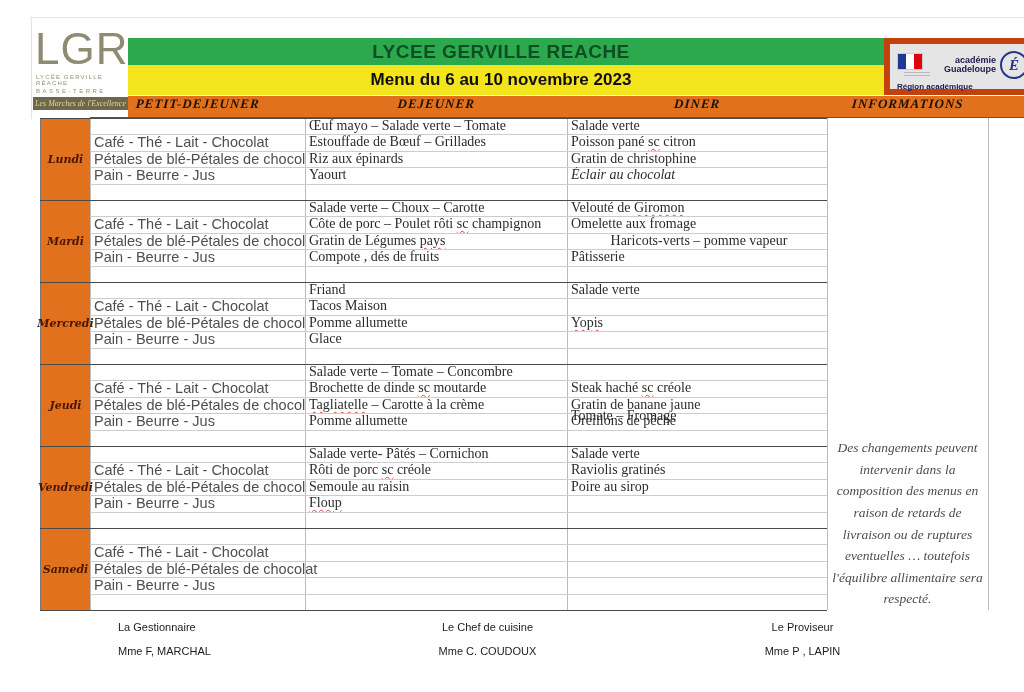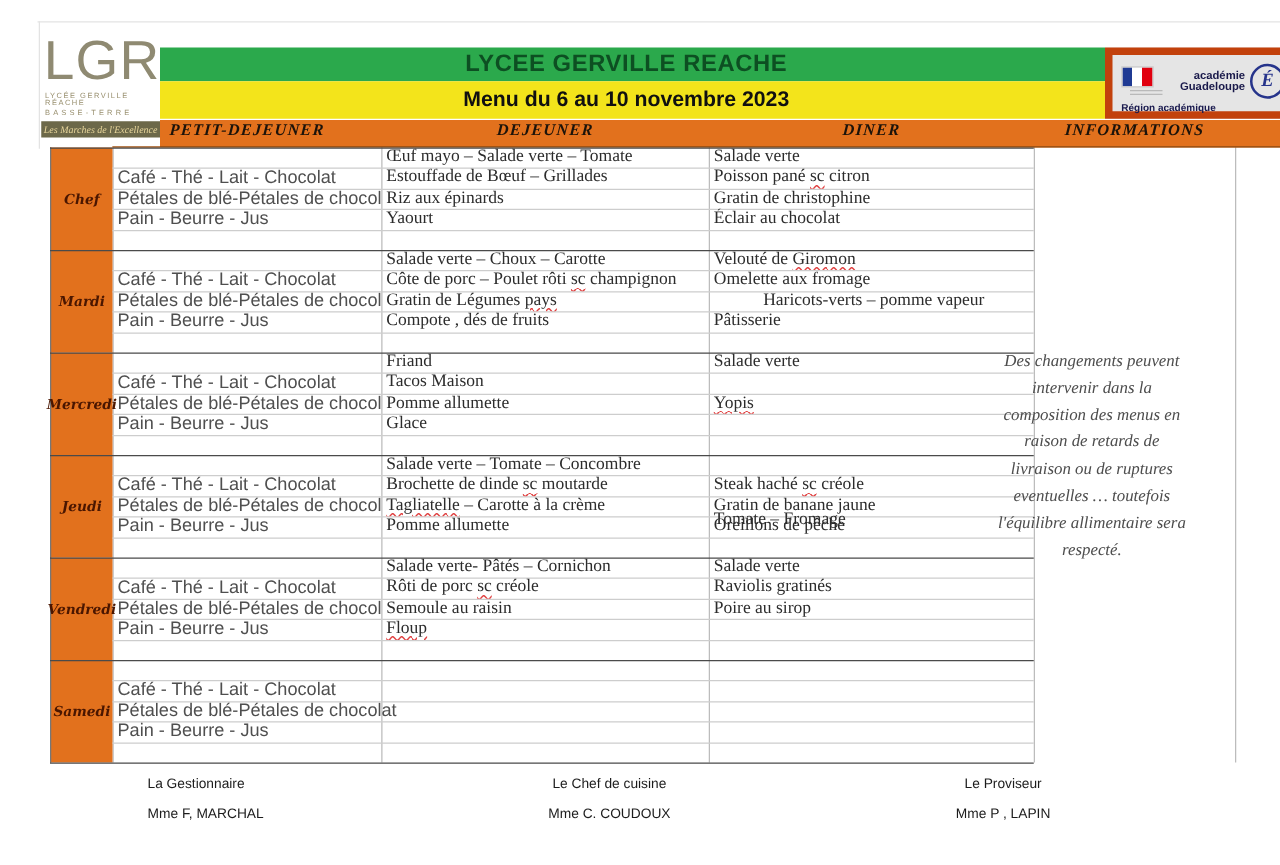--- a/index.html
+++ b/index.html
@@ -57,22 +57,22 @@
   .cell-line.ovf{overflow:visible;}
   .pd{font-size:14.5px;color:#4f4f4f;font-family:"Liberation Sans",sans-serif;}
   .sr{font:14px "Liberation Serif",serif;color:#2c2c2c;}
   .sp{text-decoration:underline;text-decoration-style:wavy;text-decoration-color:#e04040;
       text-decoration-thickness:1px;text-underline-offset:2px;}
 
   
   .vl{position:absolute;width:1px;background:#bcbcbc;z-index:0;}
 
   
-  .info-cell{position:absolute;left:793px;top:118px;width:161px;height:492px;
-             display:flex;align-items:center;justify-content:center;z-index:1;}
+  .info-cell{position:absolute;left:827px;top:118px;width:161px;height:492px;
+             display:flex;align-items:flex-end;justify-content:center;z-index:1;}
   .info-cell p{margin:0;width:152px;text-align:center;
              font:italic 13.5px "Liberation Serif",serif;color:#4d4d4d;line-height:1.6;}
 
   
   .sig{position:absolute;top:621px;font-size:11px;color:#1c1c1c;}
   .sig .t{margin-bottom:12px;}
   .sig-1{left:118px;text-align:left;}
   .sig-2{left:405px;width:165px;text-align:center;}
   .sig-3{left:720px;width:165px;text-align:center;}
 </style>
@@ -125,36 +125,36 @@
 
   <div class="vl" style="left:40px;top:118px;height:492px;background:#6f6f6f;"></div>
   <div class="vl" style="left:90px;top:118px;height:492px;"></div>
   <div class="vl" style="left:305px;top:96px;height:514px;"></div>
   <div class="vl" style="left:567px;top:96px;height:514px;"></div>
   <div class="vl" style="left:827px;top:96px;height:514px;"></div>
   <div class="vl" style="left:988px;top:96px;height:514px;"></div>
 
   <div id="rows">
       <div class="day-row" style="top: 118px;">
-        <div class="day-cell">Chef</div>
+        <div class="day-cell">Lundi</div>
         <div class="gl" style="top: 16.4px;"></div>
         <div class="gl" style="top: 32.8px;"></div>
         <div class="gl" style="top: 49.2px;"></div>
         <div class="gl" style="top: 65.6px;"></div>
         <div class="cell-line pd" style="left: 50px; width: 215px; top: 16.4px;">Café - Thé - Lait - Chocolat</div>
         <div class="cell-line pd" style="left: 50px; width: 215px; top: 32.8px;">Pétales de blé-Pétales de chocolat</div>
         <div class="cell-line pd" style="left: 50px; width: 215px; top: 49.2px;">Pain - Beurre - Jus</div>
         <div class="cell-line sr" style="left: 265px; width: 262px; top: 0px;">Œuf mayo – Salade verte – Tomate</div>
         <div class="cell-line sr" style="left: 265px; width: 262px; top: 16.4px;">Estouffade de Bœuf – Grillades</div>
         <div class="cell-line sr" style="left: 265px; width: 262px; top: 32.8px;">Riz aux épinards</div>
         <div class="cell-line sr" style="left: 265px; width: 262px; top: 49.2px;">Yaourt</div>
         <div class="cell-line sr" style="left: 527px; width: 260px; top: 0px;">Salade verte</div>
         <div class="cell-line sr" style="left: 527px; width: 260px; top: 16.4px;">Poisson pané <span class="sp">sc</span> citron</div>
         <div class="cell-line sr" style="left: 527px; width: 260px; top: 32.8px;">Gratin de christophine</div>
-        <div class="cell-line sr" style="left: 527px; width: 260px; top: 49.2px;">Éclair au chocolat</div>
+        <div class="cell-line sr" style="left: 527px; width: 260px; top: 49.2px; font-style: italic;">Éclair au chocolat</div>
       </div>
       <div class="day-row" style="top: 200px;">
         <div class="day-cell">Mardi</div>
         <div class="gl" style="top: 16.4px;"></div>
         <div class="gl" style="top: 32.8px;"></div>
         <div class="gl" style="top: 49.2px;"></div>
         <div class="gl" style="top: 65.6px;"></div>
         <div class="cell-line pd" style="left: 50px; width: 215px; top: 16.4px;">Café - Thé - Lait - Chocolat</div>
         <div class="cell-line pd" style="left: 50px; width: 215px; top: 32.8px;">Pétales de blé-Pétales de chocolat</div>
         <div class="cell-line pd" style="left: 50px; width: 215px; top: 49.2px;">Pain - Beurre - Jus</div>

